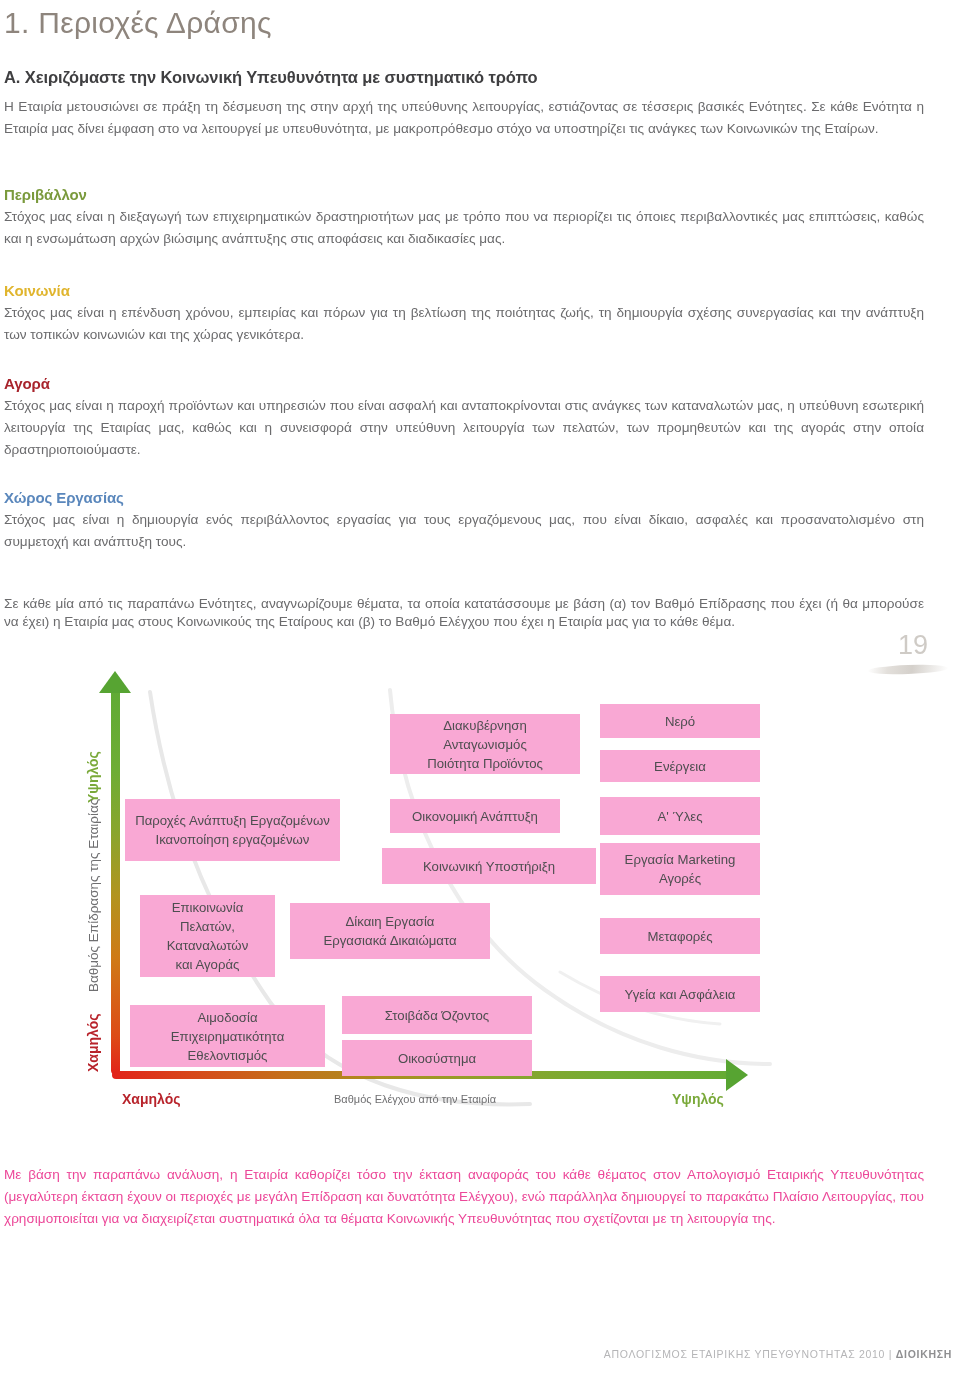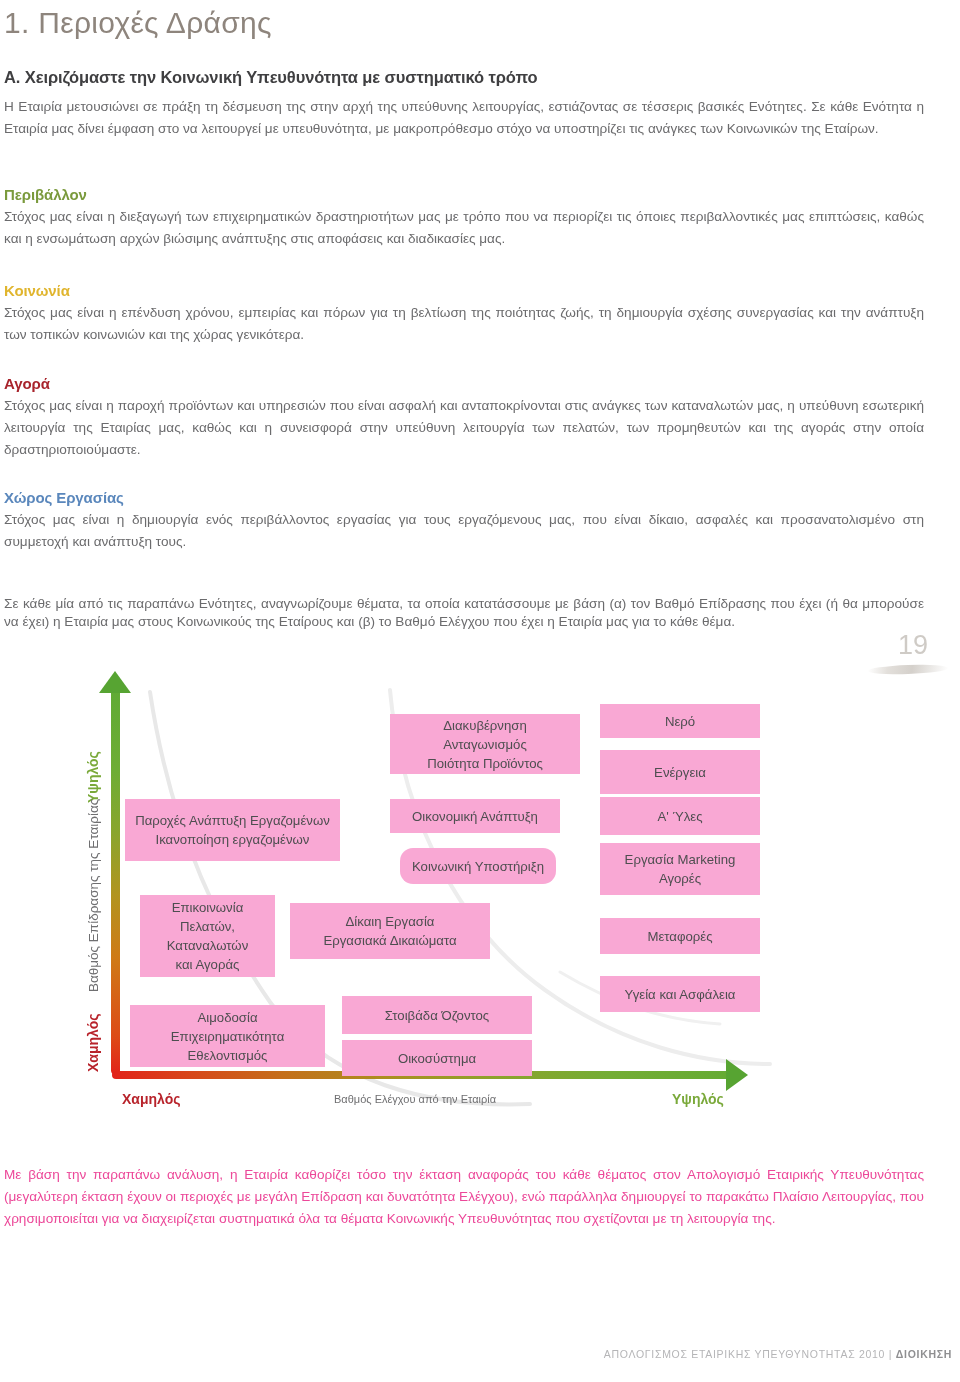--- a/index.html
+++ b/index.html
@@ -275,34 +275,34 @@
 
     <div id="cells-host">
         <div class="cell" style="left: 390px; top: 42px; width: 190px; height: 60px;">
           <span style="white-space: pre-line;">Διακυβέρνηση
 Ανταγωνισμός
 Ποιότητα Προϊόντος</span>
         </div>
         <div class="cell" style="left: 600px; top: 32px; width: 160px; height: 34px;">
           <span style="white-space: pre-line;">Νερό</span>
         </div>
-        <div class="cell" style="left: 600px; top: 78px; width: 160px; height: 44px;">
+        <div class="cell" style="left: 600px; top: 78px; width: 160px; height: 32px;">
           <span style="white-space: pre-line;">Ενέργεια</span>
         </div>
         <div class="cell" style="left: 125px; top: 127px; width: 215px; height: 62px;">
           <span style="white-space: pre-line;">Παροχές Ανάπτυξη Εργαζομένων
 Ικανοποίηση εργαζομένων</span>
         </div>
         <div class="cell" style="left: 390px; top: 127px; width: 170px; height: 34px;">
           <span style="white-space: pre-line;">Οικονομική Ανάπτυξη</span>
         </div>
         <div class="cell" style="left: 600px; top: 125px; width: 160px; height: 38px;">
           <span style="white-space: pre-line;">Α' Ύλες</span>
         </div>
-        <div class="cell" style="left: 400px; top: 176px; width: 156px; height: 36px; border-radius: 13px;">
+        <div class="cell" style="left: 382px; top: 176px; width: 214px; height: 36px;">
           <span style="white-space: pre-line;">Κοινωνική Υποστήριξη</span>
         </div>
         <div class="cell" style="left: 600px; top: 171px; width: 160px; height: 52px;">
           <span style="white-space: pre-line;">Εργασία Marketing
 Αγορές</span>
         </div>
         <div class="cell" style="left: 140px; top: 223px; width: 135px; height: 82px;">
           <span style="white-space: pre-line;">Επικοινωνία
 Πελατών,
 Καταναλωτών

